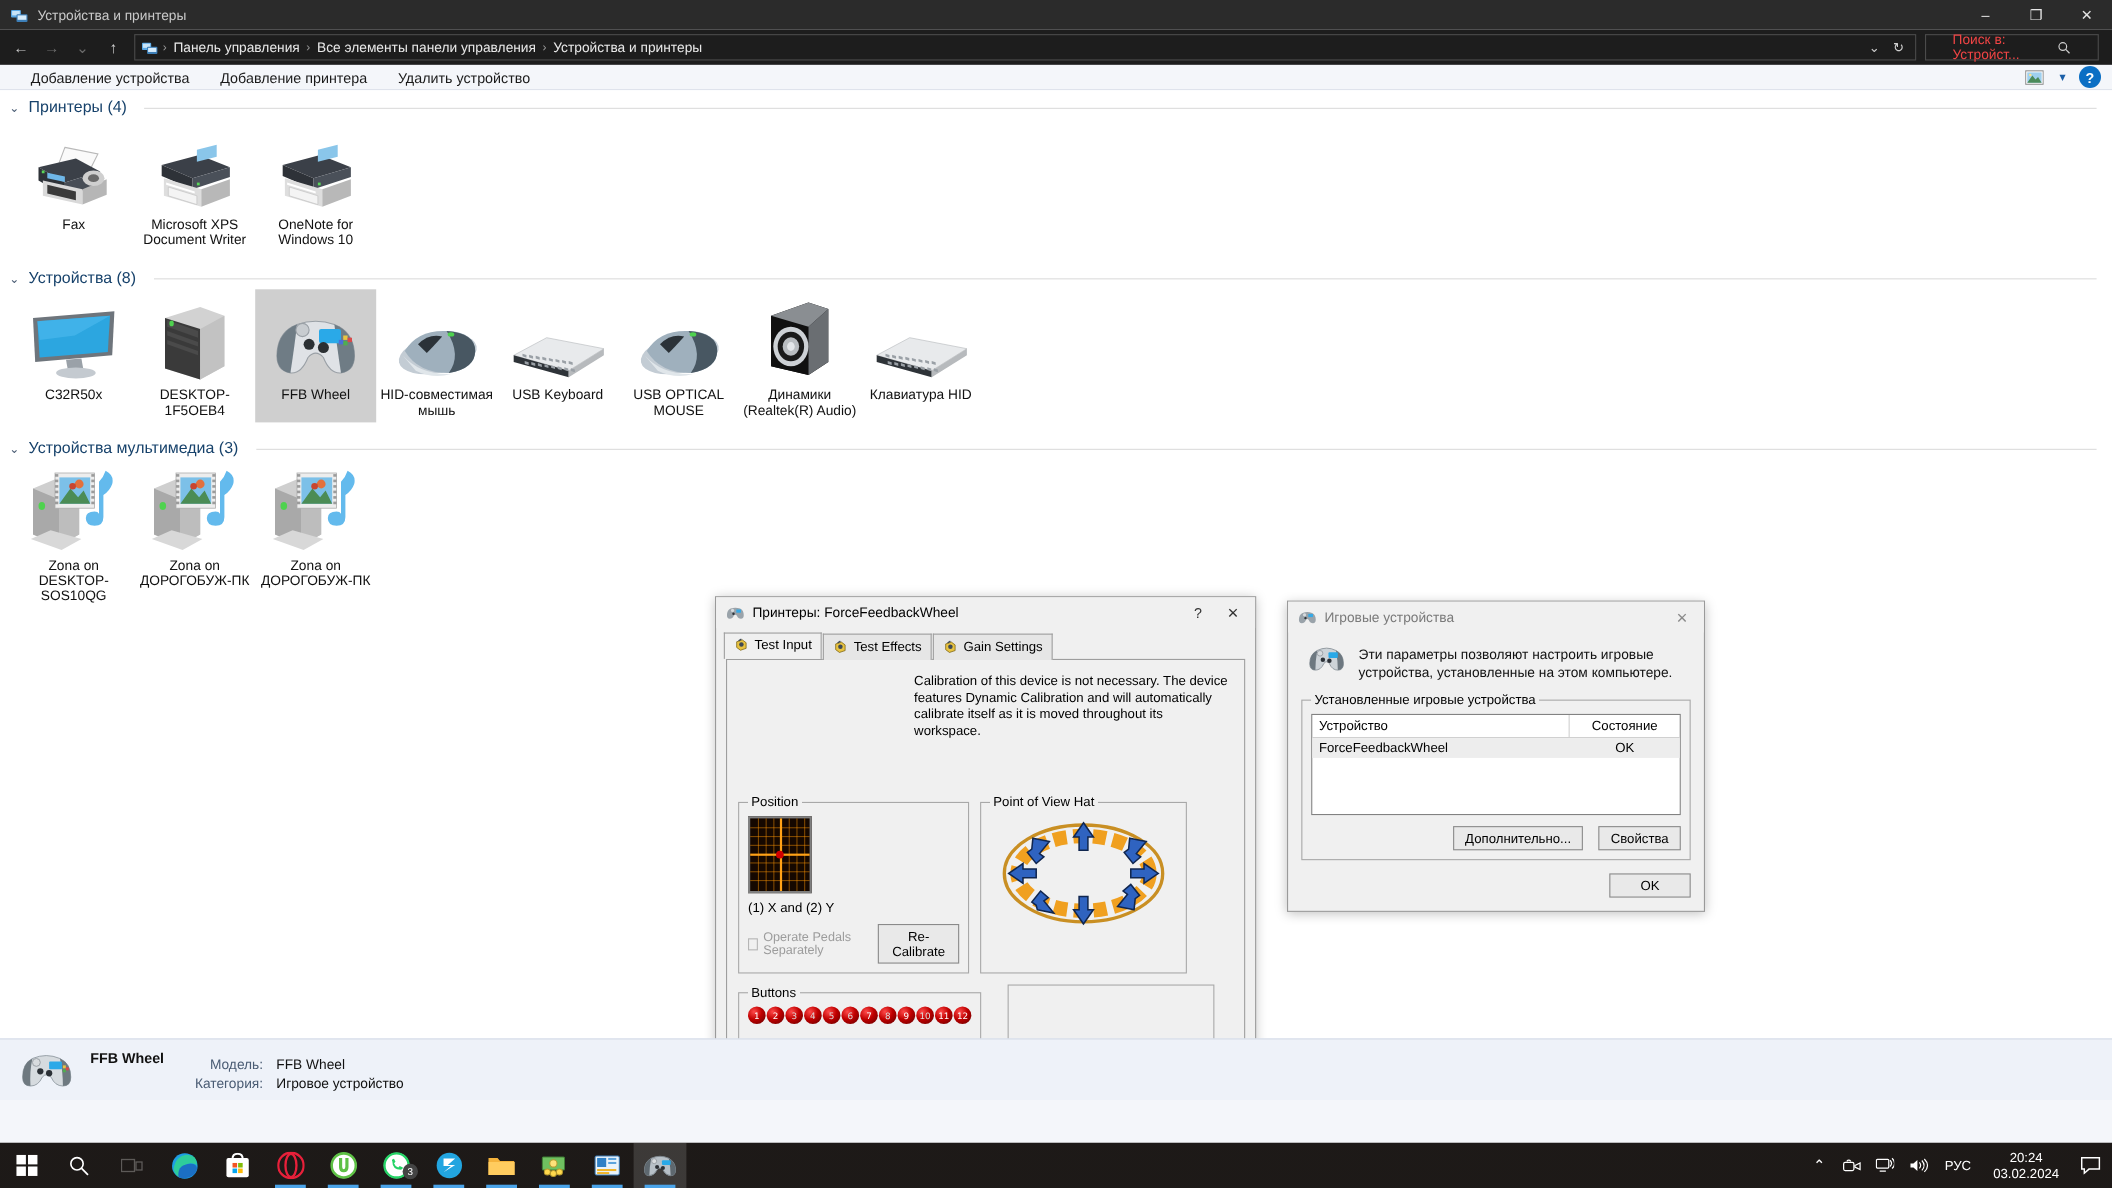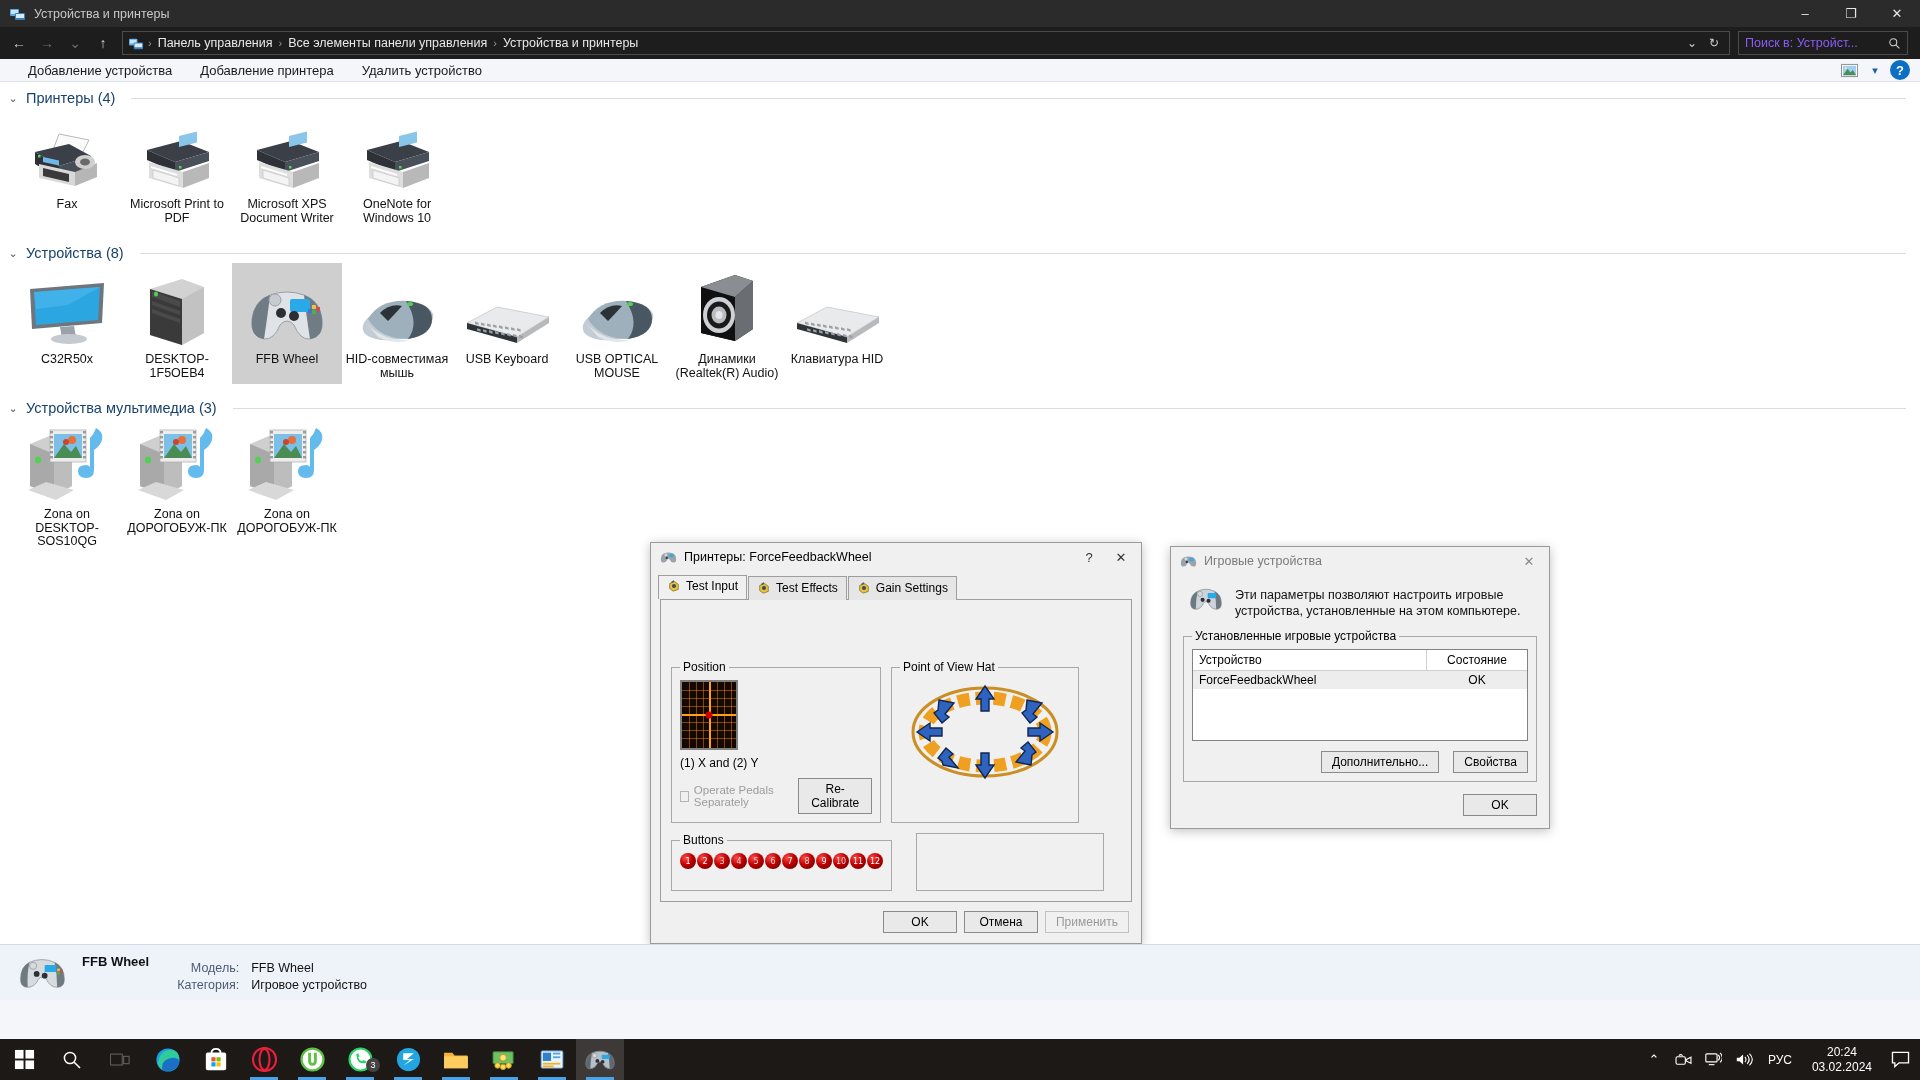--- a/index.html
+++ b/index.html
@@ -40,22 +40,22 @@
     border: 1px solid #4b4b4b; display: flex; align-items: center;
     padding: 0 4px; color: #e3e3e3; font-size: 12.5px;
   }
   .crumb { padding: 0 5px; color: #e8e8e8; white-space: nowrap; }
   .sep { color: #9a9a9a; font-size: 11px; padding: 0 1px; }
   .addr-ico { margin: 0 3px 0 2px; display: flex; }
   .addr-right { margin-left: auto; display: flex; align-items: center; }
   .addr-right .b { width: 22px; height: 22px; display: flex; align-items: center;
      justify-content: center; color: #cfcfcf; font-size: 12px; }
   .searchbox {
-    width: 170px; height: 24px; border: 1px solid #4b4b4b; background: #1d1d1d;
-    display: flex; align-items: center; padding: 0 6px; color: #8b5cf6;
+    width: 158px; height: 24px; border: 1px solid #4b4b4b; background: #1d1d1d;
+    display: flex; align-items: center; padding: 0 24px; color: #ef4444;
     font-size: 12.5px; margin-right: 6px;
   }
   .searchbox .sico { margin-left: auto; color: #cfcfcf; }
 
   .cmdbar {
     height: 23px; background: #f4f6fa; border-bottom: 1px solid #dde2ea;
     display: flex; align-items: center; padding-left: 14px; gap: 0;
   }
   .cmd { padding: 0 14px; height: 29px; display: flex; align-items: center;
     color: #1a1a1a; font-size: 13px; }
@@ -276,36 +276,20 @@
             <rect x="14" y="24" width="16" height="5" fill="#6fb7e8" transform="skewY(12)"></rect>
             <polygon points="10,34 46,42 46,56 10,48" fill="#d9d9d9"></polygon>
             <polygon points="46,42 68,33 68,47 46,56" fill="#b6b6b6"></polygon>
             <polygon points="14,38 40,44 40,52 14,46" fill="#3a3a3a"></polygon>
             <ellipse cx="56" cy="32" rx="10" ry="7" fill="#cfcfcf"></ellipse>
             <ellipse cx="56" cy="32" rx="5" ry="3.5" fill="#6a6a6a"></ellipse>
             <rect x="9" y="25" width="2.5" height="2.5" fill="#59d659"></rect>
           </svg>
         </div>
         <div class="lbl">Fax</div>
-      </div>
-      <div class="tile">
-        <div class="art">
-          <svg width="76" height="62" viewBox="0 0 76 62">
-            <polygon points="8,20 42,11 70,22 36,32" fill="#3b4048"></polygon>
-            <polygon points="8,20 8,30 36,42 36,32" fill="#2e3238"></polygon>
-            <polygon points="36,32 36,42 70,31 70,22" fill="#4a5059"></polygon>
-            <rect x="40" y="16" width="18" height="11" fill="#8ac6ea" transform="skewY(-14)"></rect>
-            <polygon points="10,32 44,42 44,58 10,48" fill="#dedede"></polygon>
-            <polygon points="44,42 70,33 70,48 44,58" fill="#b8b8b8"></polygon>
-            <polygon points="12,36 38,44 38,46 12,38" fill="#fff"></polygon>
-            <polygon points="14,40 40,48 40,56 14,48" fill="#f4f4f4" stroke="#c0c0c0" stroke-width="0.6"></polygon>
-            <rect x="40" y="36" width="2.5" height="2.5" fill="#59d659"></rect>
-          </svg>
-        </div>
-        <div class="lbl">Microsoft Print to PDF</div>
       </div>
       <div class="tile">
         <div class="art">
           <svg width="76" height="62" viewBox="0 0 76 62">
             <polygon points="8,20 42,11 70,22 36,32" fill="#3b4048"></polygon>
             <polygon points="8,20 8,30 36,42 36,32" fill="#2e3238"></polygon>
             <polygon points="36,32 36,42 70,31 70,22" fill="#4a5059"></polygon>
             <rect x="40" y="16" width="18" height="11" fill="#8ac6ea" transform="skewY(-14)"></rect>
             <polygon points="10,32 44,42 44,58 10,48" fill="#dedede"></polygon>
             <polygon points="44,42 70,33 70,48 44,58" fill="#b8b8b8"></polygon>
@@ -631,20 +615,21 @@
               <path d="M3 4 L9 2 L13 5 L13 11 L7 13 L3 10 Z" fill="#e8c341" stroke="#7a6210" stroke-width="0.8"></path>
               <circle cx="8" cy="7" r="2.4" fill="#3f4a55"></circle>
               <path d="M5 3 L8 1" stroke="#3f4a55" stroke-width="1.4"></path>
             </svg>
           </span>
           <span>Gain Settings</span>
         </div>
       </div>
 
       <div class="tabpane">
+        <div class="calib-text">Calibration of this device is not necessary. The device features Dynamic Calibration and will automatically calibrate itself as it is moved throughout its workspace.</div>
 
         <div style="display:flex; gap:10px; margin-top:50px;">
           <fieldset class="gb" style="width:210px;">
             <legend>Position</legend>
             <div class="posgrid">
               <div class="g" style="left:0;top:8px;width:100%;height:1px;"></div>
               <div class="g" style="left:0;top:16px;width:100%;height:1px;"></div>
               <div class="g" style="left:0;top:24px;width:100%;height:1px;"></div>
               <div class="g" style="left:0;top:40px;width:100%;height:1px;"></div>
               <div class="g" style="left:0;top:48px;width:100%;height:1px;"></div>

